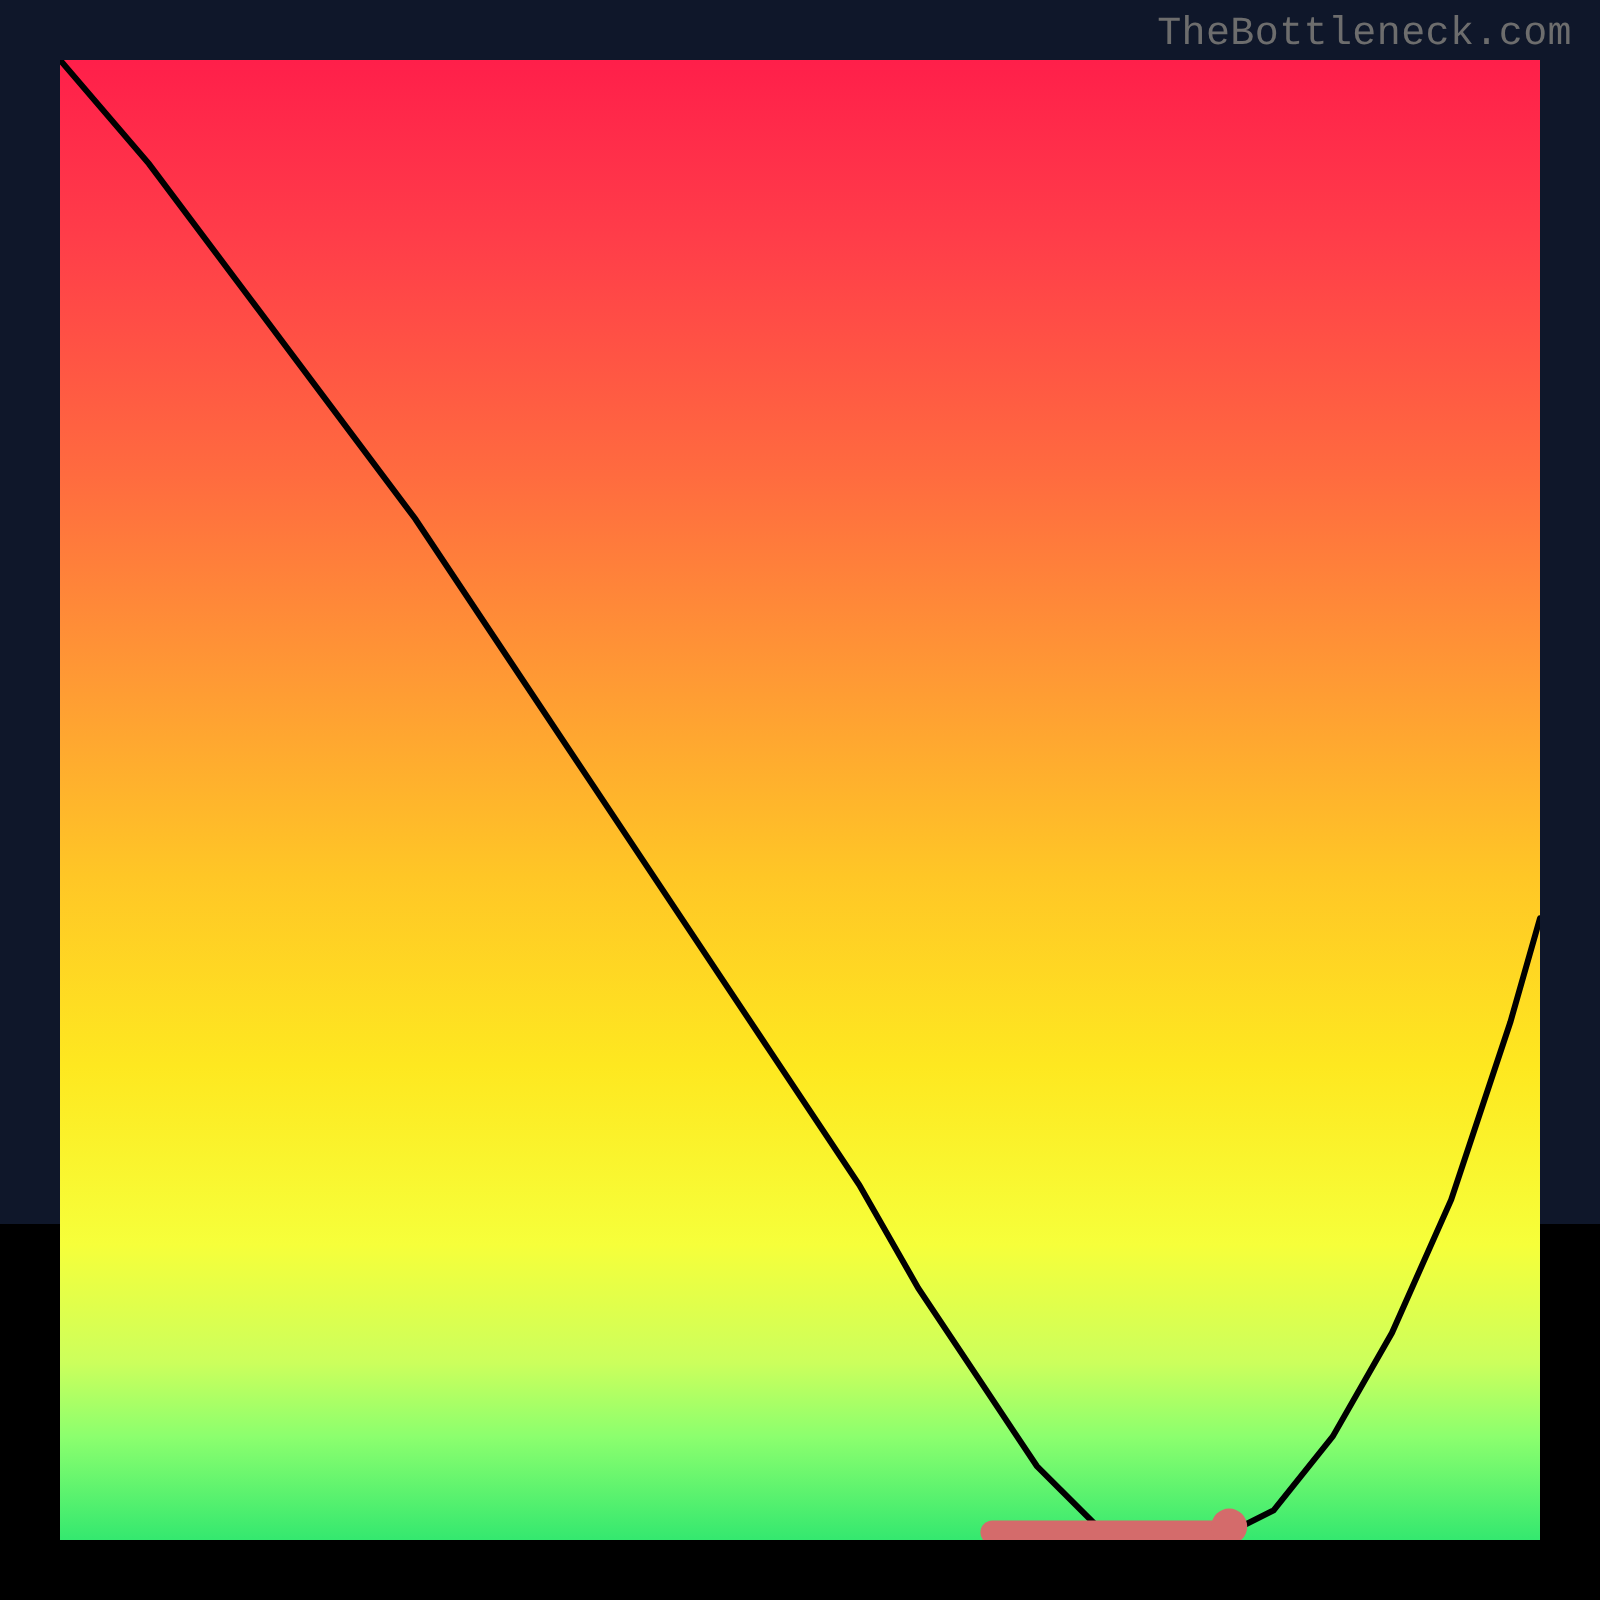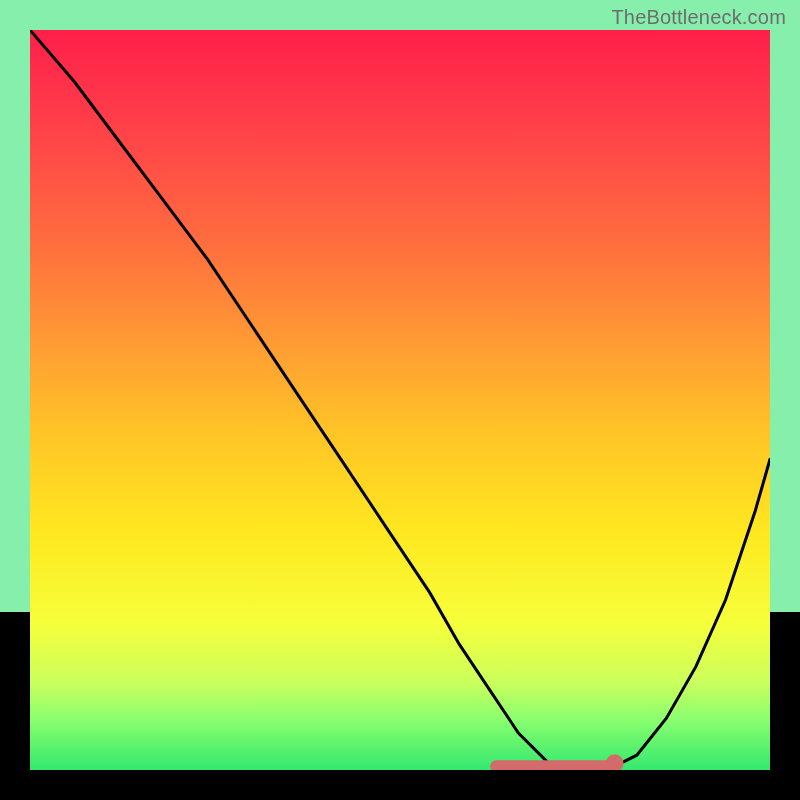--- a/index.html
+++ b/index.html
@@ -8,21 +8,22 @@
     width: 800px;
     height: 800px;
     background: #000;
     overflow: hidden;
     font-family: Arial, Helvetica, sans-serif;
   }
   .stage {
     position: relative;
     width: 800px;
     height: 612px;
-    background: #86efac;
+    background: #0f172a;
+    font-family: Liberation Mono, monospace;
   }
   .attrib {
     position: absolute;
     top: 6px;
     right: 14px;
     color: #6d6d6d;
     font-size: 20px;
     letter-spacing: 0.2px;
     z-index: 5;
   }

